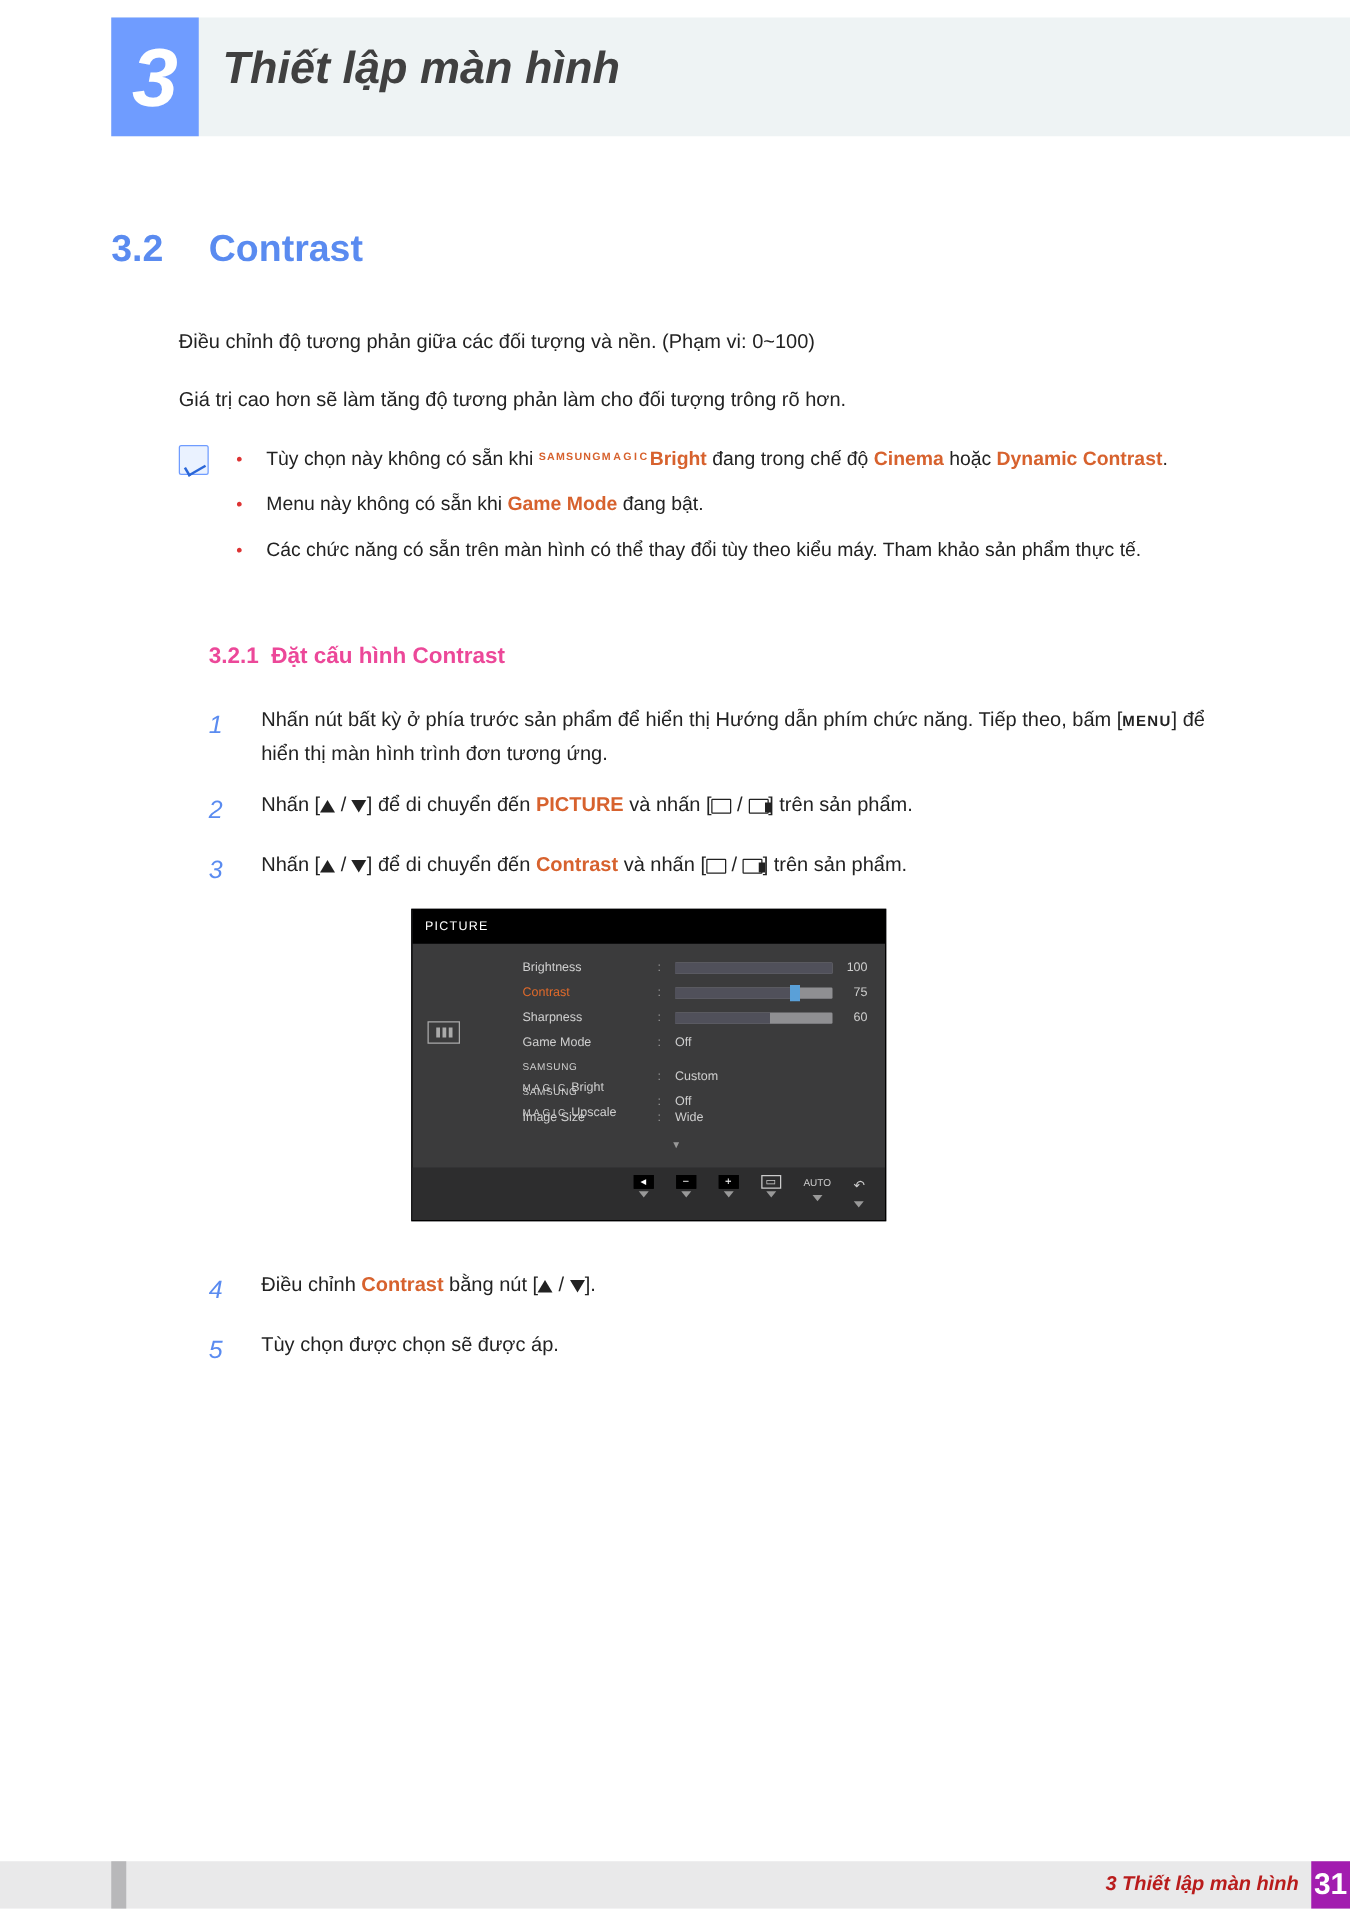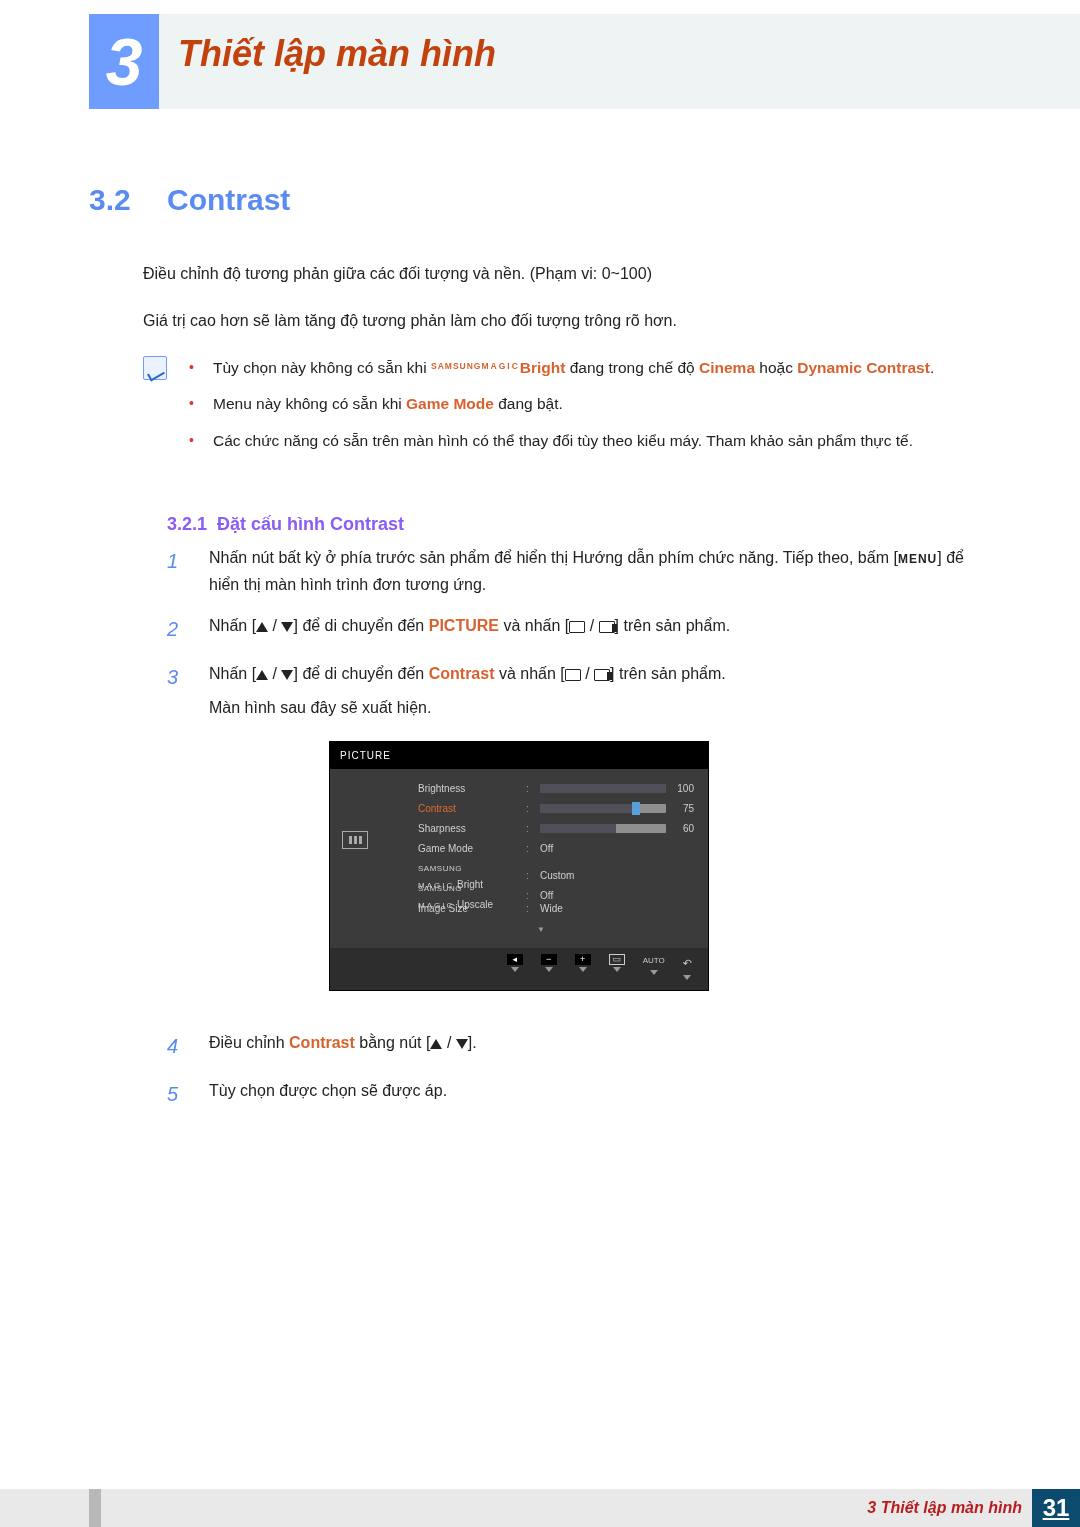--- a/index.html
+++ b/index.html
@@ -3,21 +3,21 @@
 <meta charset="utf-8">
 <style>
   * { box-sizing: border-box; margin: 0; padding: 0; }
   html, body { width: 1080px; height: 1527px; background: #fff; font-family: Arial, Helvetica, sans-serif; color: #222; }
   .page { position: relative; width: 1080px; height: 1527px; }
 
   
   .header-band { position: absolute; left: 89px; top: 14px; right: 0; height: 95px; background: #eef3f4; }
   .chapter-block { position: absolute; left: 89px; top: 14px; width: 70px; height: 95px; background: #6f9cff; display:flex; align-items:center; justify-content:center; }
   .chapter-num { color: #fff; font-size: 66px; font-weight: 700; font-style: italic; }
-  .chapter-title { position: absolute; left: 178px; top: 33px; font-size: 36px; font-weight: 700; font-style: italic; color: #c2410c; }
+  .chapter-title { position: absolute; left: 178px; top: 33px; font-size: 36px; font-weight: 700; font-style: italic; color: #404040; }
 
   
   .content { position: absolute; left: 89px; right: 89px; top: 183px; }
   .sec-number { color: #5a8bf0; font-size: 30px; font-weight: 700; float: left; width: 78px; }
   .sec-title  { color: #5a8bf0; font-size: 30px; font-weight: 700; margin-left: 78px; }
   .body-indent { margin-left: 54px; margin-top: 45px; }
   .para { font-size: 16px; line-height: 1.55; margin-bottom: 22px; }
 
   
   .note-wrap { display:flex; gap:22px; margin-top:12px; }
@@ -25,21 +25,21 @@
   .note-icon::after{ content:""; position:absolute; left:4px; top:13px; width:14px; height:6px; border-bottom:2px solid #2b67d8; border-left:2px solid #2b67d8; transform:rotate(-30deg); }
   .note-list { font-size:15.5px; line-height:1.6; }
   .note-list li { list-style:none; position:relative; padding-left:24px; margin-bottom:12px; }
   .note-list li::before { content:"•"; color:#d33; position:absolute; left:0; top:0; font-size:14px; }
   .hl { color:#d7622e; font-weight:700;text-align:center; }
   .magic-prefix { font-size:8.5px; letter-spacing:1px; vertical-align:4px; }
   .menu-key { font-family: Arial, sans-serif; font-size:12px; font-weight:700; letter-spacing:1px; }
 
   
   .subsec { margin-left: 78px; margin-top: 48px; }
-  .subsec-title { color:#8b5cf6; font-size:18px; font-weight:700; margin-bottom:9px; }
+  .subsec-title { color:#ec4899; font-size:18px; font-weight:700; margin-bottom:28px; }
 
   ol.steps { list-style:none; margin-top:4px; }
   ol.steps > li { display:flex; gap:22px; font-size:16px; line-height:1.7; margin-bottom:14px; }
   .step-no { color:#5a8bf0; font-style:italic; font-size:20px; flex:0 0 20px; }
   .step-body { flex:1; }
   .step-line + .step-line { margin-top:6px; }
 
   .tri-up, .tri-down { display:inline-block; width:0; height:0; vertical-align:-1px; }
   .tri-up   { border-left:6px solid transparent; border-right:6px solid transparent; border-bottom:10px solid #222; }
   .tri-down { border-left:6px solid transparent; border-right:6px solid transparent; border-top:10px solid #222; }
@@ -68,21 +68,21 @@
   .osd-footer { background:#2d2d2e; display:flex; justify-content:flex-end; gap:18px; padding:6px 16px 10px; }
   .osd-foot-item { display:flex; flex-direction:column; align-items:center; gap:2px; color:#ccc; font-size:8px; }
   .osd-foot-icon { width:16px; height:11px; border:1px solid #ccc; display:flex; align-items:center; justify-content:center; font-size:9px; }
   .osd-foot-icon.black { background:#000; color:#fff; border-color:#000; }
   .osd-foot-tri { width:0; height:0; border-left:4px solid transparent; border-right:4px solid transparent; border-top:5px solid #999; }
 
   
   .page-footer { position:absolute; bottom:0; left:0; right:0; height:38px; background:#e9e9ea; display:flex; align-items:center; justify-content:flex-end; padding-right:0; }
   .footer-strip { position:absolute; left:89px; bottom:0; width:12px; height:38px; background:#b8b8ba; }
   .footer-text { color:#b91c1c; font-weight:700; font-style:italic; font-size:16px; margin-right:10px; }
-  .footer-page-box { width:48px; height:38px; background:#0c4a6e; color:#fff; font-size:24px; font-weight:700; display:flex; align-items:center; justify-content:center;text-decoration:underline; }
+  .footer-page-box { width:31px; height:38px; background:#a21caf; color:#fff; font-size:24px; font-weight:700; display:flex; align-items:center; justify-content:center; }
 </style>
 </head>
 <body>
 
 <div class="page">
 
   <div class="header-band"></div>
   <div class="chapter-block">
     <span class="chapter-num">3</span>
   </div>
@@ -135,21 +135,20 @@
             <span>Nhấn [</span><span class="tri-up"></span> / <span class="tri-down"></span><span>] để di chuyển đến </span><span class="hl">PICTURE</span><span> và nhấn [</span><span class="rect-outline"></span> / <span class="rect-fill"></span><span>] trên sản phẩm.</span>
           </div>
         </li>
 
         <li>
           <div class="step-no">3</div>
           <div class="step-body">
             <div class="step-line">
               <span>Nhấn [</span><span class="tri-up"></span> / <span class="tri-down"></span><span>] để di chuyển đến </span><span class="hl">Contrast</span><span> và nhấn [</span><span class="rect-outline"></span> / <span class="rect-fill"></span><span>] trên sản phẩm.</span>
             </div>
-            <div class="step-line">Màn hình sau đây sẽ xuất hiện.</div>
 
             <div class="osd-wrap">
               <div class="osd">
                 <div class="osd-title">PICTURE</div>
                 <div class="osd-body">
                   <div class="osd-side-icon">
                       <span></span>
                       <span></span>
                       <span></span>
                     </div>

